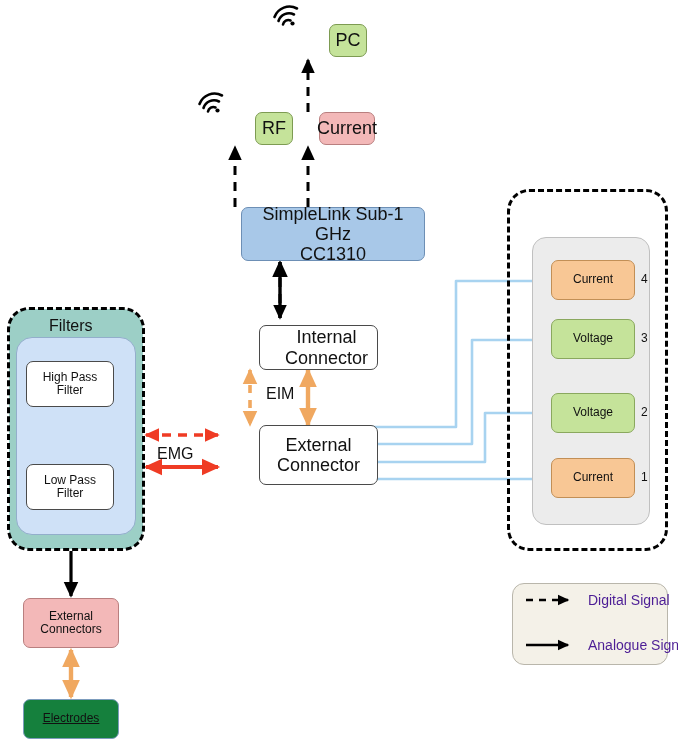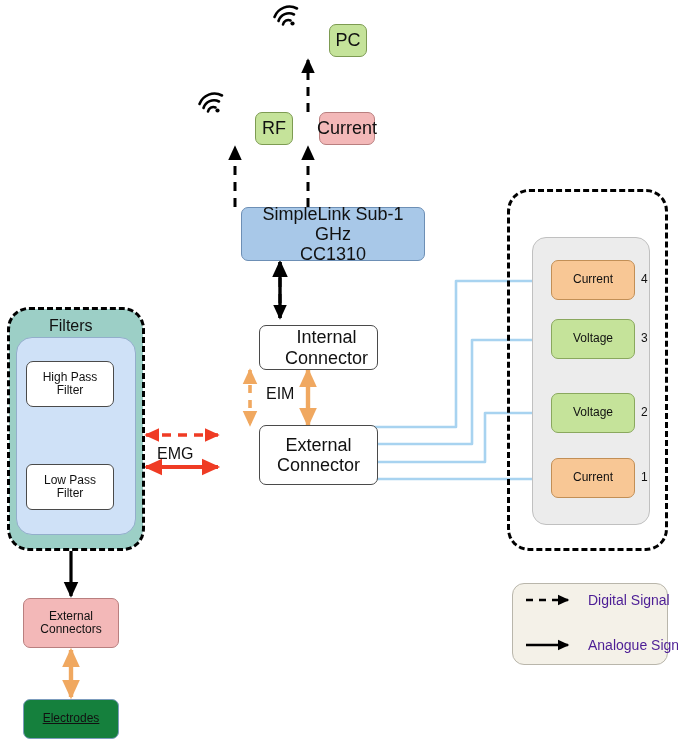--- a/index.html
+++ b/index.html
@@ -140,21 +140,21 @@
   <div class="dash-shell" style="left:7px;top:307px;width:138px;height:244px;"></div>
   <div class="flabel" style="left:49px;top:317px;">Filters</div>
   <div class="filters-inner" style="left:16px;top:337px;width:120px;height:198px;"></div>
 
   <div class="node n-white fs14" style="left:26px;top:361px;width:88px;height:46px;
        flex-direction:column;">
     <span>High Pass</span>
     <span>Filter</span>
   </div>
   <div class="node n-white fs14" style="left:26px;top:464px;width:88px;height:46px;
-       flex-direction:column;border-radius:6px;">
+       flex-direction:column;">
     <span>Low Pass</span>
     <span>Filter</span>
   </div>
 
   <div class="node n-pink fs14" style="left:23px;top:598px;width:96px;height:50px;
        flex-direction:column;">
     <span>External</span>
     <span>Connectors</span>
   </div>
 

